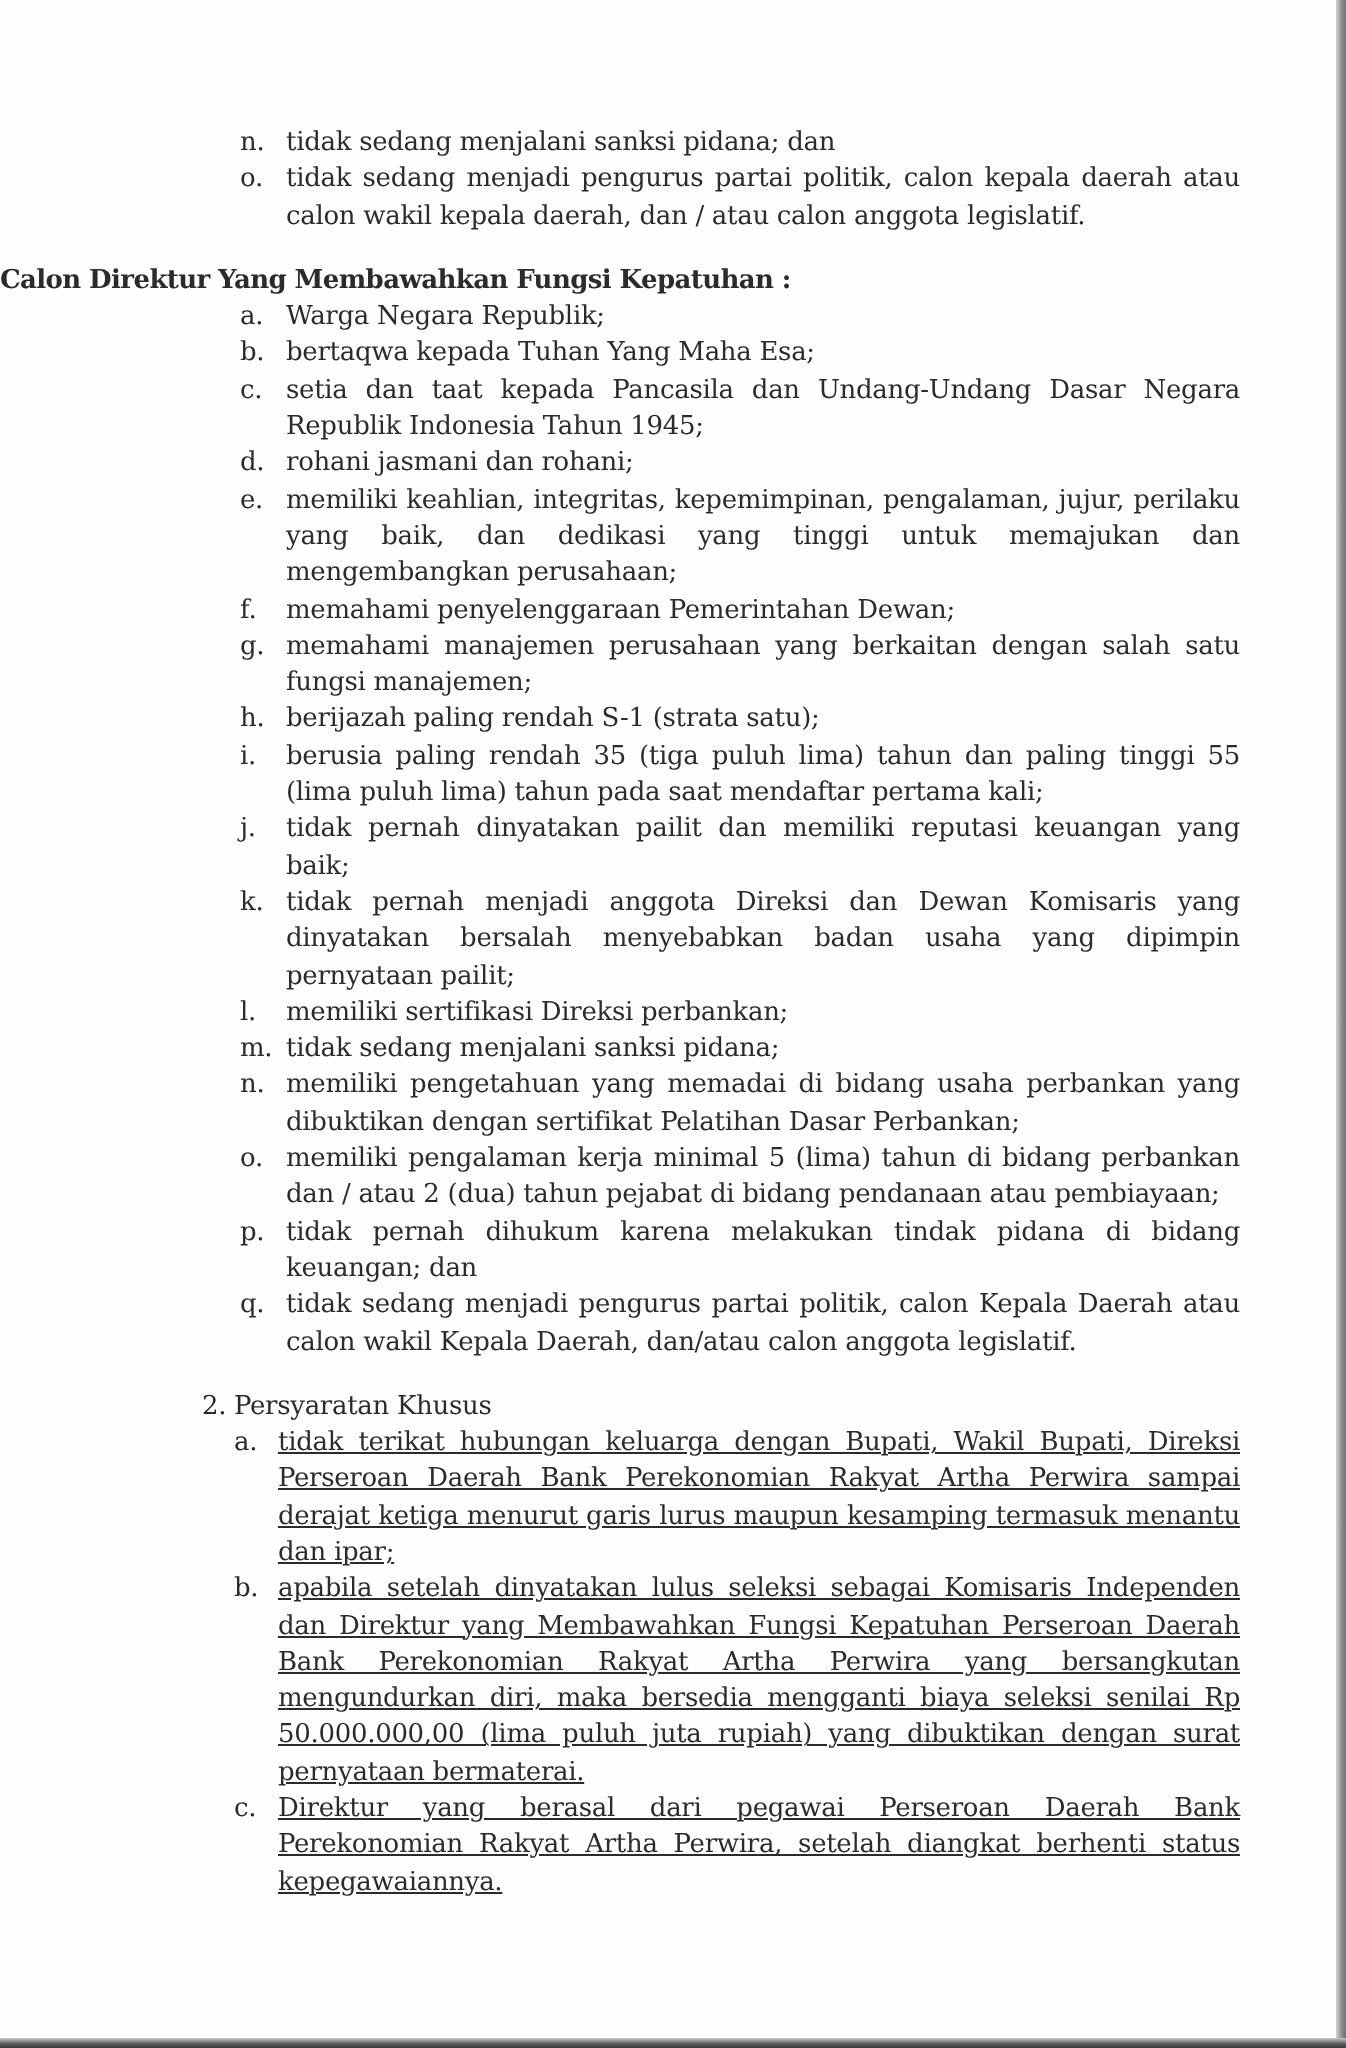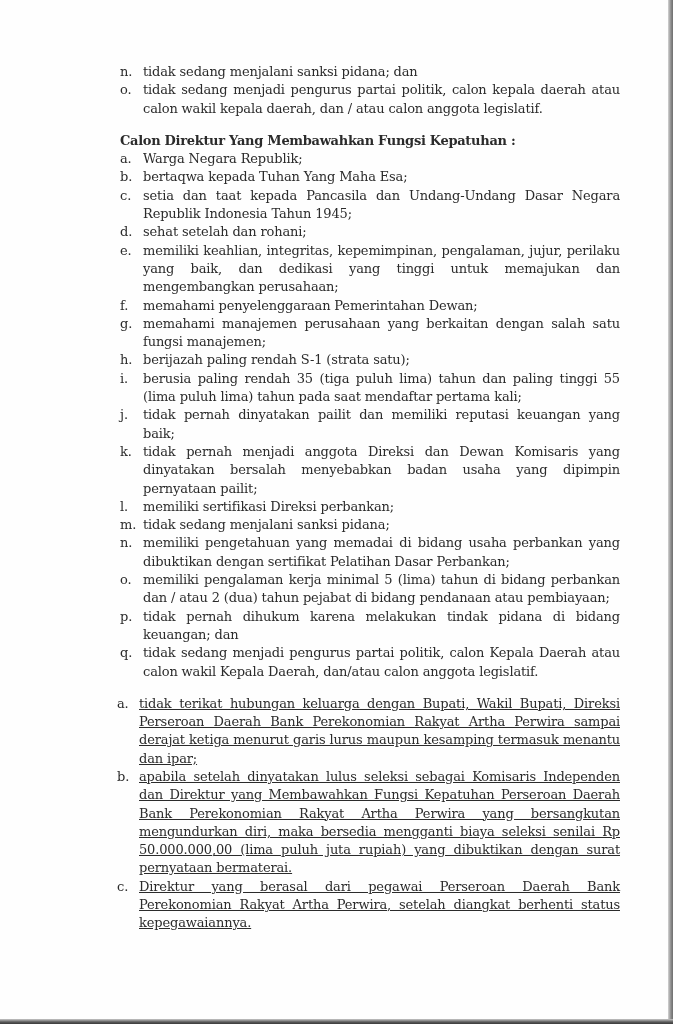--- a/index.html
+++ b/index.html
@@ -54,21 +54,20 @@
     width: 22px;
   }
   .item .txt {
     display: block;
     text-align: justify;
   }
   
   .list-a { margin-left: 120px; width: 500px; }
   .list-a .item .txt { margin-left: 23px; }
   .heading {
-    margin-left: 120px;
     width: 500px;
     font-weight: bold;
     margin-top: 14px;
     letter-spacing: -0.3px;
   }
   .section2 {
     margin-top: 14px;
     margin-left: 101px;
     width: 519px;
   }
@@ -103,21 +102,21 @@
       <li class="item">
           <span class="lbl">b.</span>
           <span class="txt">bertaqwa kepada Tuhan Yang Maha Esa;</span>
         </li>
       <li class="item">
           <span class="lbl">c.</span>
           <span class="txt">setia dan taat kepada Pancasila dan Undang-Undang Dasar Negara Republik Indonesia Tahun 1945;</span>
         </li>
       <li class="item">
           <span class="lbl">d.</span>
-          <span class="txt">sehat setelah dan rohani;</span>
+          <span class="txt">rohani jasmani dan rohani;</span>
         </li>
       <li class="item">
           <span class="lbl">e.</span>
           <span class="txt">memiliki keahlian, integritas, kepemimpinan, pengalaman, jujur, perilaku yang baik, dan dedikasi yang tinggi untuk memajukan dan mengembangkan perusahaan;</span>
         </li>
       <li class="item">
           <span class="lbl">f.</span>
           <span class="txt">memahami penyelenggaraan Pemerintahan Dewan;</span>
         </li>
       <li class="item">
@@ -160,20 +159,23 @@
           <span class="lbl">p.</span>
           <span class="txt">tidak pernah dihukum karena melakukan tindak pidana di bidang keuangan; dan</span>
         </li>
       <li class="item">
           <span class="lbl">q.</span>
           <span class="txt">tidak sedang menjadi pengurus partai politik, calon Kepala Daerah atau calon wakil Kepala Daerah, dan/atau calon anggota legislatif.</span>
         </li>
     </ol>
 
     <div class="section2">
+      <div class="sec-title">
+        <span class="sec-num">2.</span><span>Persyaratan Khusus</span>
+      </div>
       <ol class="list list-b">
         <li class="item">
             <span class="lbl">a.</span>
             <span class="txt">tidak terikat hubungan keluarga dengan Bupati, Wakil Bupati, Direksi Perseroan Daerah Bank Perekonomian Rakyat Artha Perwira sampai derajat ketiga menurut garis lurus maupun kesamping termasuk menantu dan ipar;</span>
           </li>
         <li class="item">
             <span class="lbl">b.</span>
             <span class="txt">apabila setelah dinyatakan lulus seleksi sebagai Komisaris Independen dan Direktur yang Membawahkan Fungsi Kepatuhan Perseroan Daerah Bank Perekonomian Rakyat Artha Perwira yang bersangkutan mengundurkan diri, maka bersedia mengganti biaya seleksi senilai Rp 50.000.000,00 (lima puluh juta rupiah) yang dibuktikan dengan surat pernyataan bermaterai.</span>
           </li>
         <li class="item">

